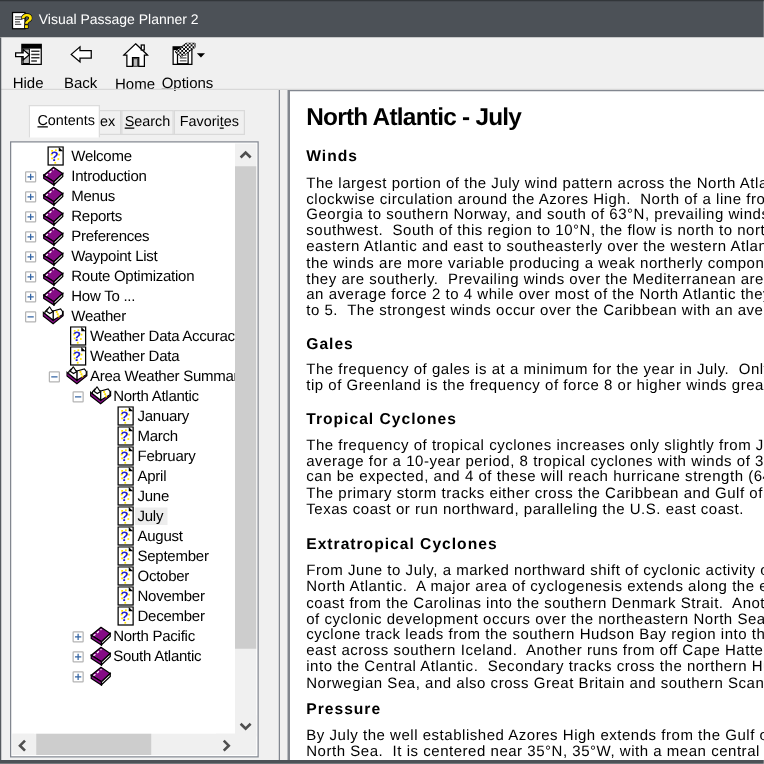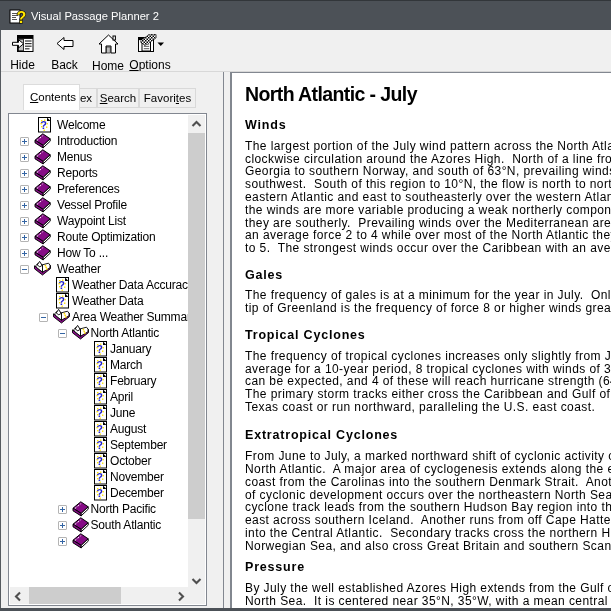--- a/index.html
+++ b/index.html
@@ -207,27 +207,20 @@
         <svg class="ticon" style="left:23.5px" width="18" height="16">
           <use href="#bookc"></use>
         </svg>
         <span class="tlabel" style="left:45px">Preferences</span>
       </div>
 <div class="trow">
         <span class="ebox plus" style="left:10px"></span>
         <svg class="ticon" style="left:23.5px" width="18" height="16">
           <use href="#bookc"></use>
         </svg>
-        <span class="tlabel" style="left:45px">Vessel Profile</span>
-      </div>
-<div class="trow">
-        <span class="ebox plus" style="left:10px"></span>
-        <svg class="ticon" style="left:23.5px" width="18" height="16">
-          <use href="#bookc"></use>
-        </svg>
         <span class="tlabel" style="left:45px">Waypoint List</span>
       </div>
 <div class="trow">
         <span class="ebox plus" style="left:10px"></span>
         <svg class="ticon" style="left:23.5px" width="18" height="16">
           <use href="#bookc"></use>
         </svg>
         <span class="tlabel" style="left:45px">Route Optimization</span>
       </div>
 <div class="trow">
@@ -292,20 +285,26 @@
         <svg class="ticon" style="left:82px" width="18" height="16">
           <use href="#page"></use>
         </svg>
         <span class="tlabel" style="left:98px">April</span>
       </div>
 <div class="trow">
         <svg class="ticon" style="left:82px" width="18" height="16">
           <use href="#page"></use>
         </svg>
         <span class="tlabel" style="left:98px">June</span>
+      </div>
+<div class="trow">
+        <svg class="ticon" style="left:82px" width="18" height="16">
+          <use href="#page"></use>
+        </svg>
+        <span class="tlabel sel" style="left:98px">July</span>
       </div>
 <div class="trow">
         <svg class="ticon" style="left:82px" width="18" height="16">
           <use href="#page"></use>
         </svg>
         <span class="tlabel" style="left:98px">August</span>
       </div>
 <div class="trow">
         <svg class="ticon" style="left:82px" width="18" height="16">
           <use href="#page"></use>

